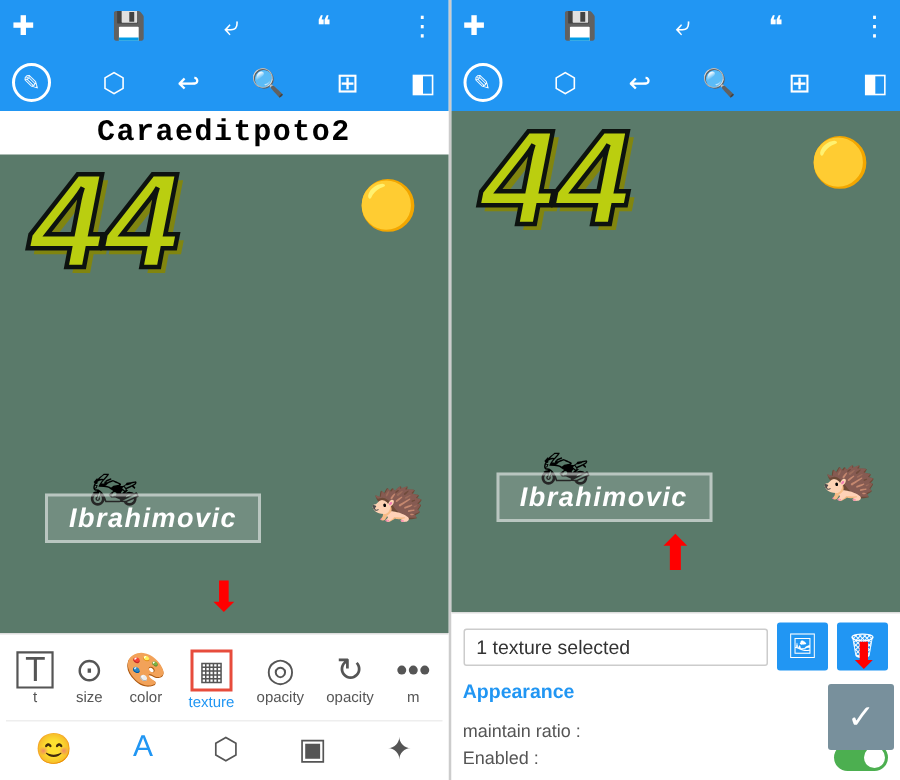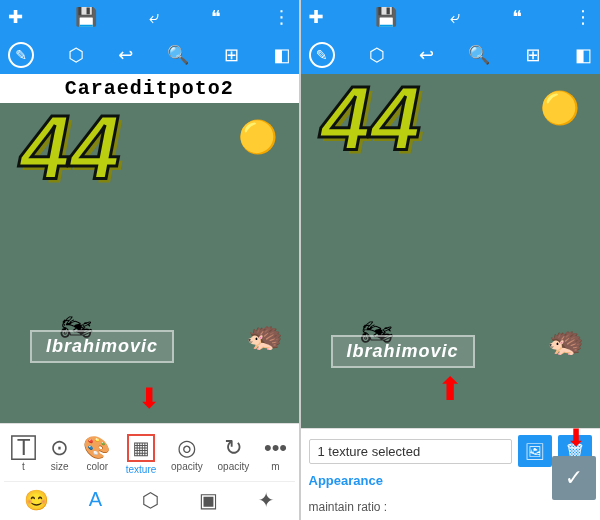--- a/index.html
+++ b/index.html
@@ -489,20 +489,24 @@
     <div class="texture-panel">
       <div class="texture-row">
         <div class="texture-selected-label">1 texture selected</div>
         <button class="texture-btn">🖼</button>
         <button class="texture-btn delete">🗑</button>
       </div>
       <div class="appearance-label">Appearance</div>
       <div class="maintain-row">
         <span>maintain ratio :</span>
       </div>
+      <div class="enabled-row">
+        <span>Enabled :</span>
+        <div class="toggle"></div>
+      </div>
     </div>
 
     <div class="confirm-arrow">⬇</div>
     <div class="confirm-btn">
       <span>✓</span>
     </div>
   </div>
 
 </div>
 

